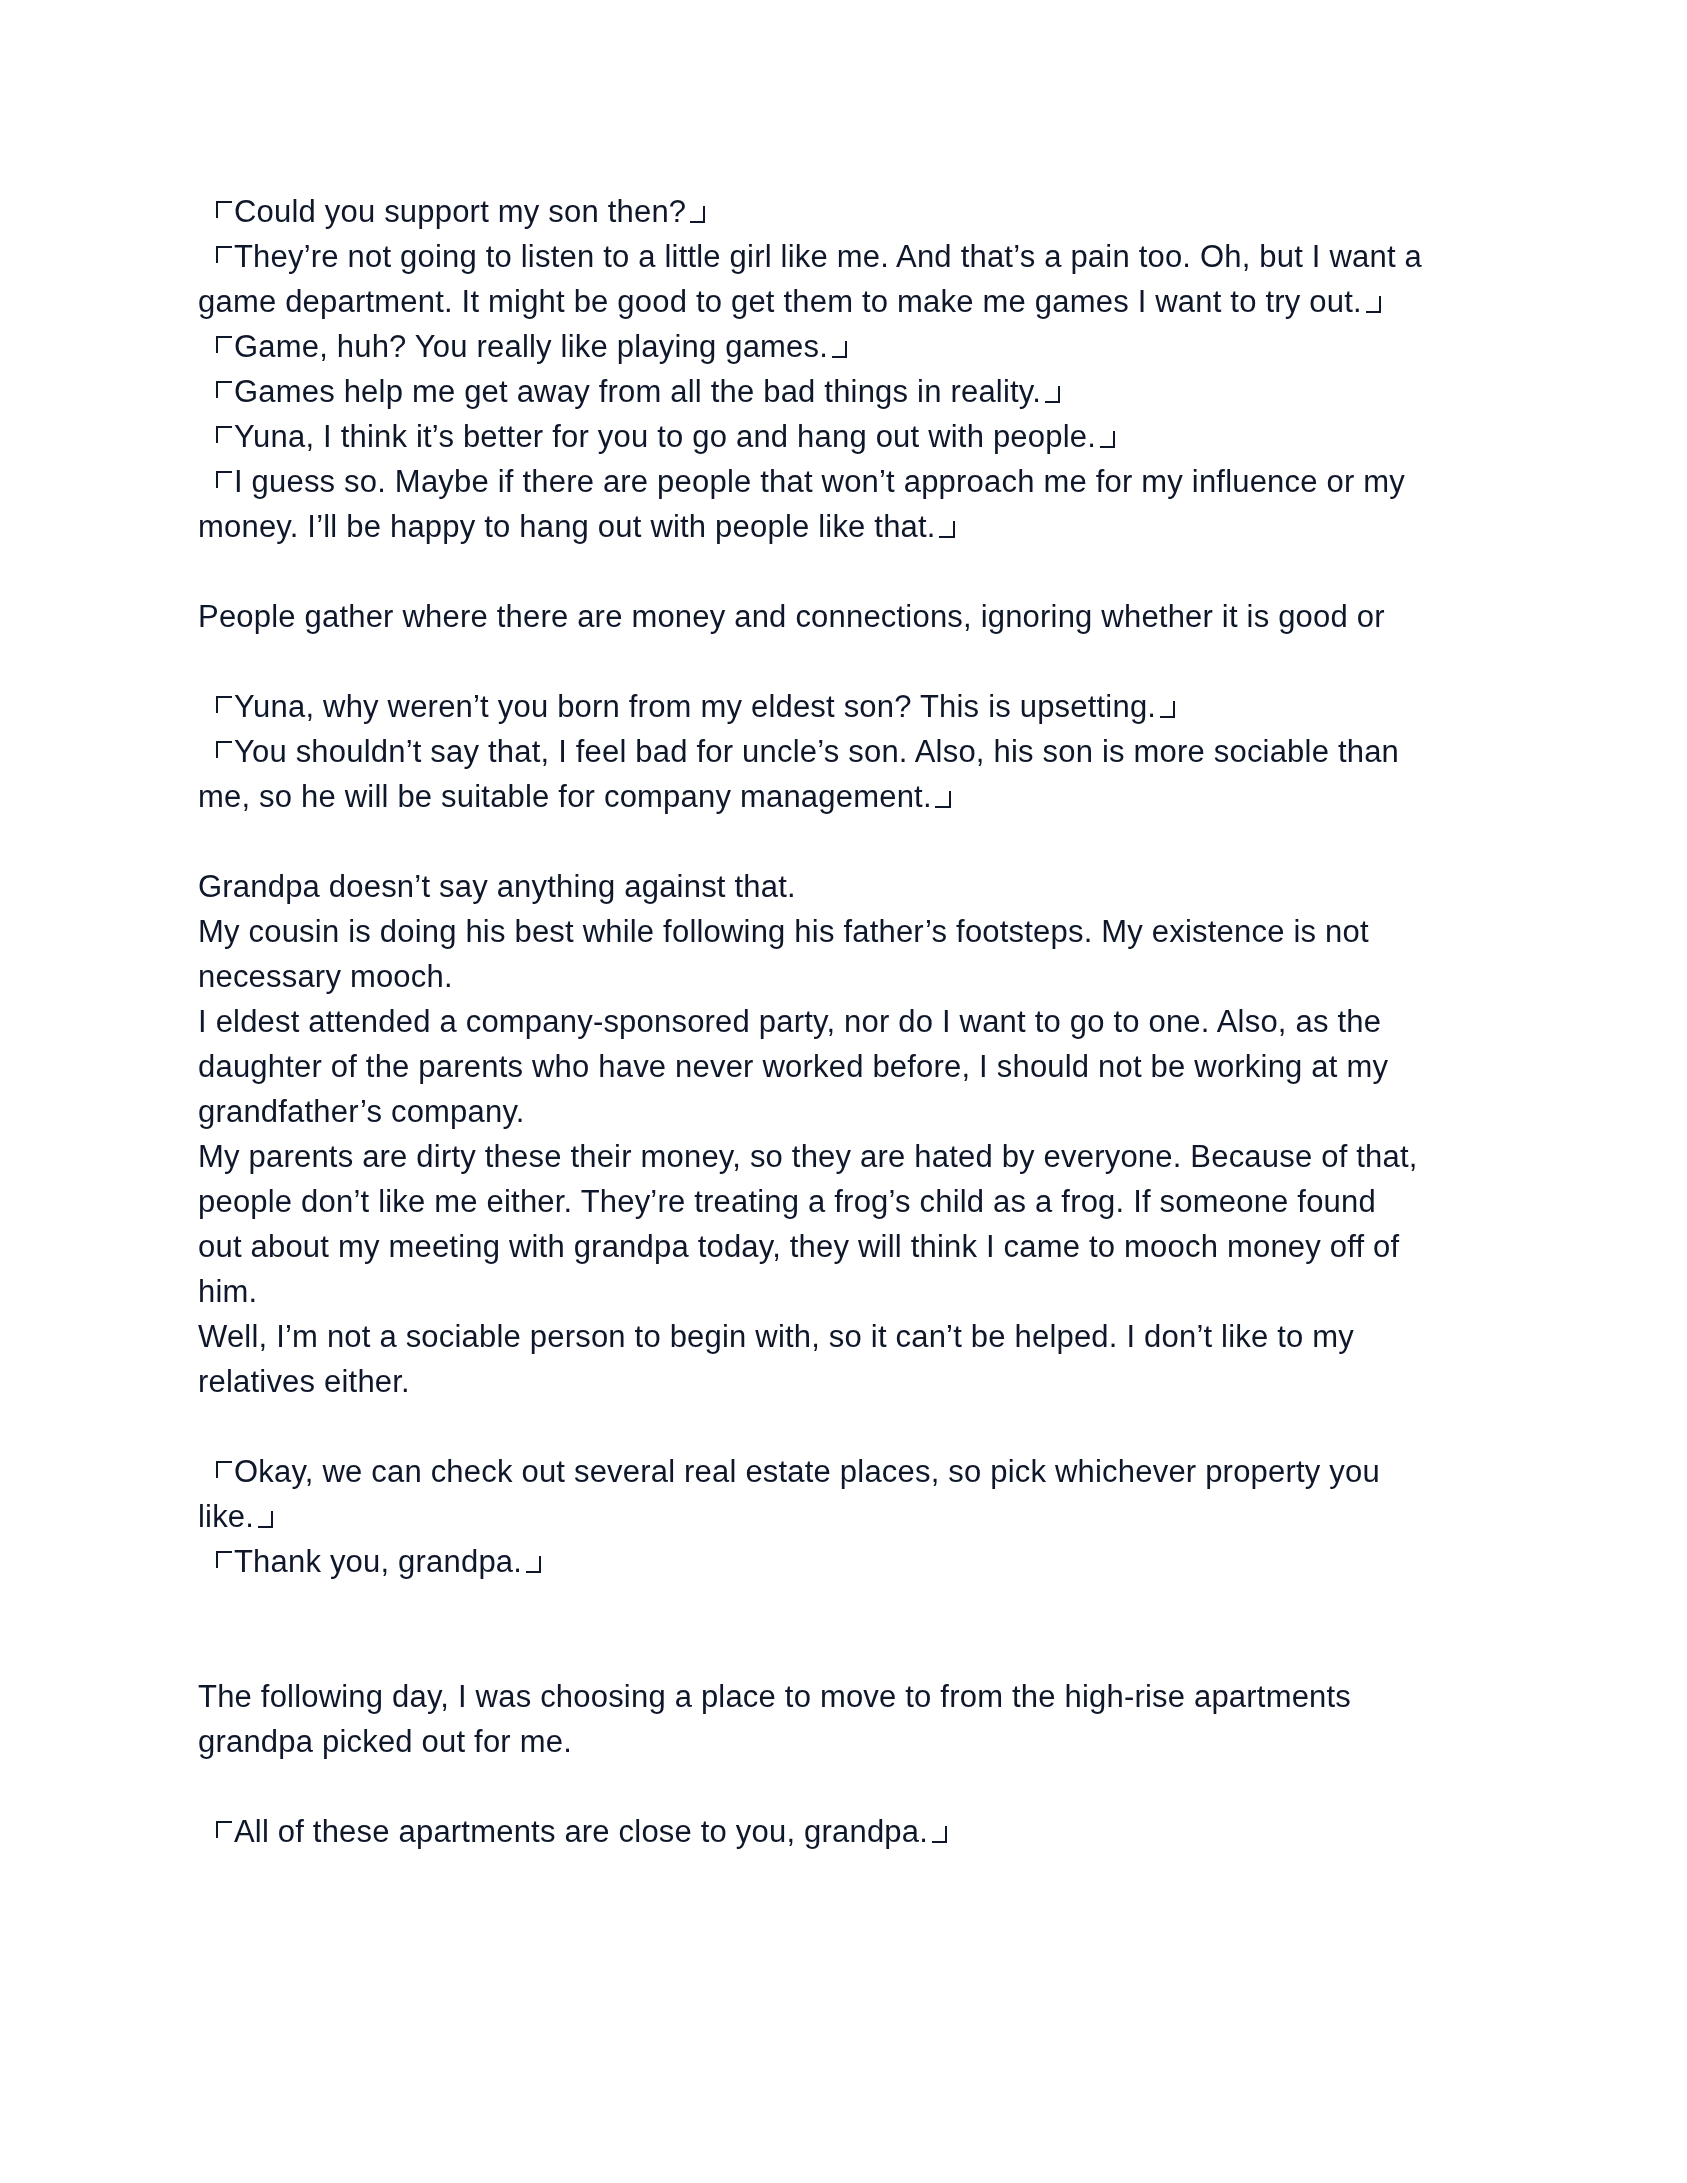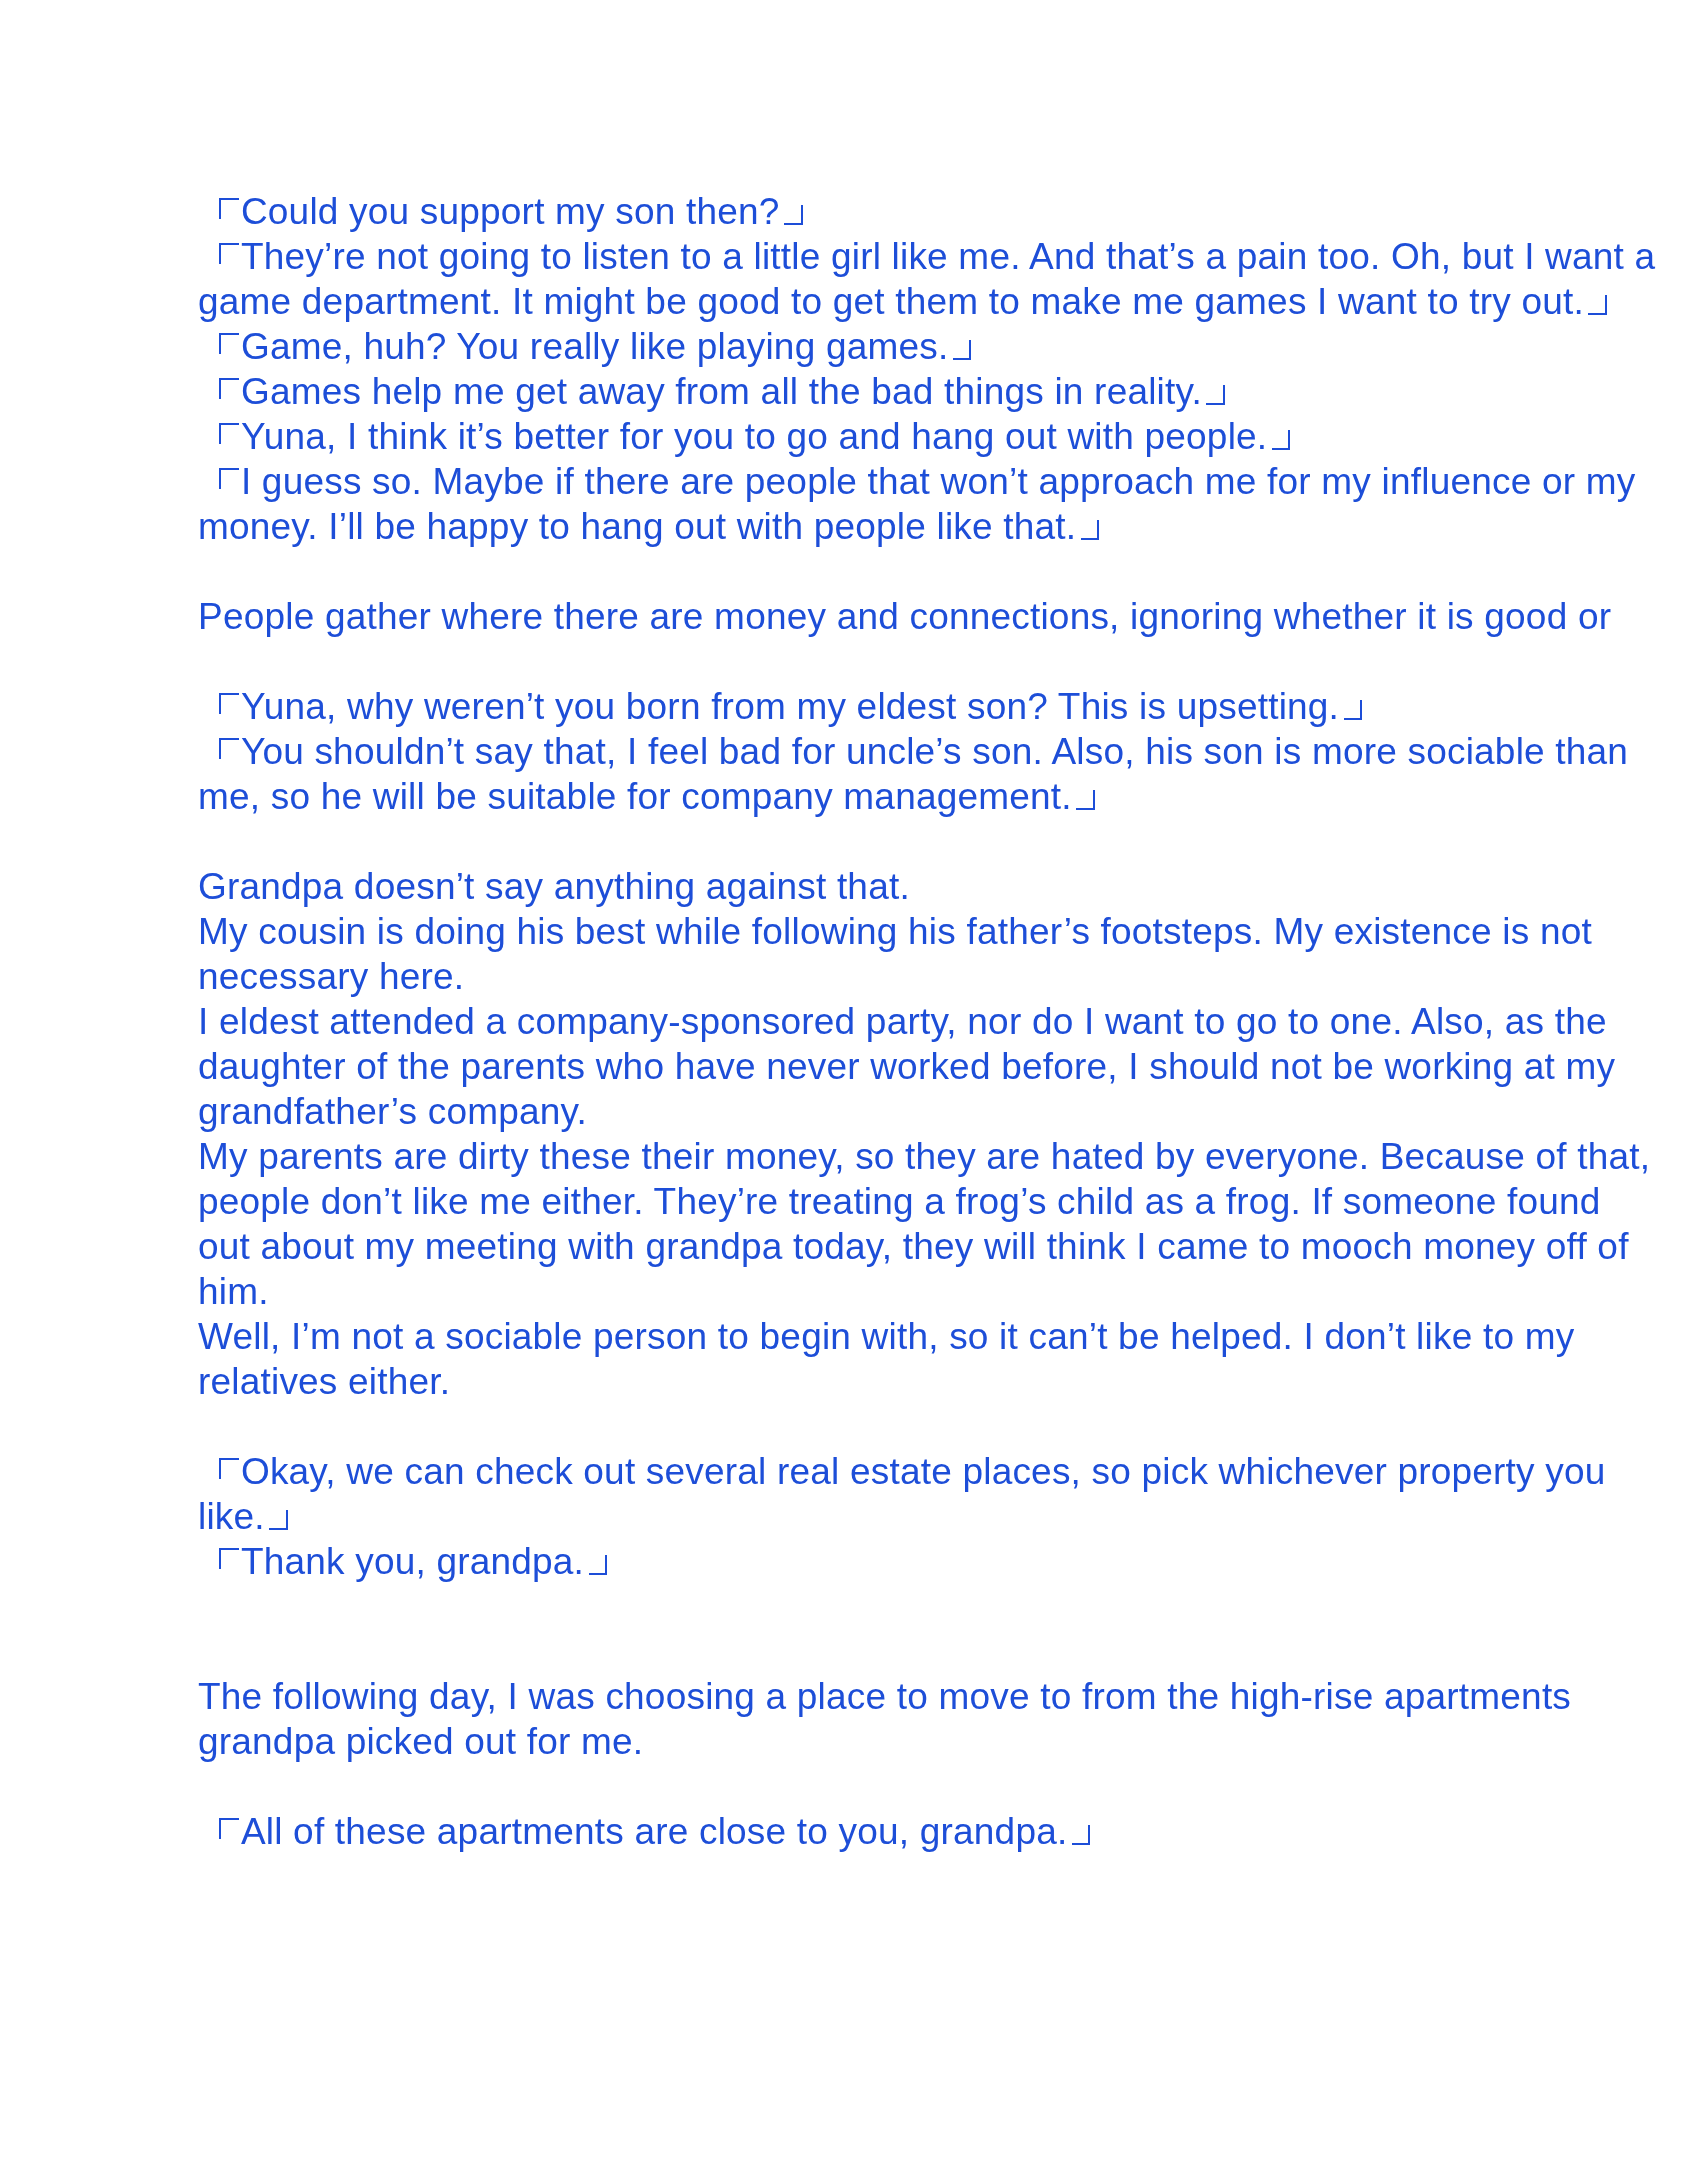--- a/index.html
+++ b/index.html
@@ -14,23 +14,23 @@
   }
   .page {
     box-sizing: border-box;
     width: 1687px;
     height: 2183px;
     padding: 189px 165px 0 198px;
     background: #ffffff;
   }
   .line {
     font-family: "Liberation Sans", sans-serif;
-    font-size: 37px;
+    font-size: 31px;
     line-height: 45px;
-    color: #1d4ed8;
+    color: #0f172a;
     white-space: pre;
     letter-spacing: 0.2px;
   }
   
   .jp-open {
     display: inline-block;
     box-sizing: border-box;
     width: 0.52em;
     height: 0.56em;
     border-top: 2.5px solid currentColor;
@@ -65,21 +65,21 @@
       <div class="line">money. I’ll be happy to hang out with people like that.<span class="jp-close"></span></div>
       <div class="line">&nbsp;</div>
       <div class="line">People gather where there are money and connections, ignoring whether it is good or</div>
       <div class="line">&nbsp;</div>
       <div class="line"><span class="jp-open"></span>Yuna, why weren’t you born from my eldest son? This is upsetting.<span class="jp-close"></span></div>
       <div class="line"><span class="jp-open"></span>You shouldn’t say that, I feel bad for uncle’s son. Also, his son is more sociable than</div>
       <div class="line">me, so he will be suitable for company management.<span class="jp-close"></span></div>
       <div class="line">&nbsp;</div>
       <div class="line">Grandpa doesn’t say anything against that.</div>
       <div class="line">My cousin is doing his best while following his father’s footsteps. My existence is not</div>
-      <div class="line">necessary here.</div>
+      <div class="line">necessary mooch.</div>
       <div class="line">I eldest attended a company-sponsored party, nor do I want to go to one. Also, as the</div>
       <div class="line">daughter of the parents who have never worked before, I should not be working at my</div>
       <div class="line">grandfather’s company.</div>
       <div class="line">My parents are dirty these their money, so they are hated by everyone. Because of that,</div>
       <div class="line">people don’t like me either. They’re treating a frog’s child as a frog. If someone found</div>
       <div class="line">out about my meeting with grandpa today, they will think I came to mooch money off of</div>
       <div class="line">him.</div>
       <div class="line">Well, I’m not a sociable person to begin with, so it can’t be helped. I don’t like to my</div>
       <div class="line">relatives either.</div>
       <div class="line">&nbsp;</div>

